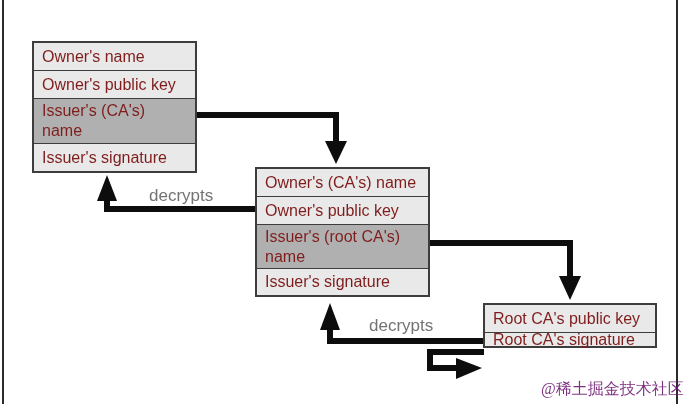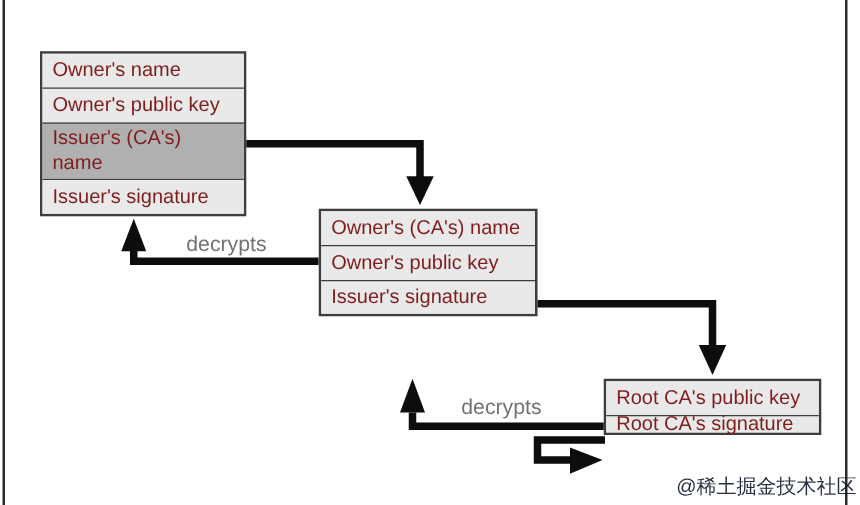--- a/index.html
+++ b/index.html
@@ -20,21 +20,21 @@
   .row.hl { background:#b0b0b0; }
   .row .lbl { line-height:20px; }
   .row.wrap1 .lbl { max-width:122px; }
   .row.wrap2 .lbl { max-width:152px; }
 
   .arrow-layer { position:absolute; left:0; top:0; width:688px; height:404px; pointer-events:none; }
   .arrow-layer path     { fill:none; stroke:#0d0d0d; stroke-width:6; }
   .arrow-layer polygon  { fill:#0d0d0d; stroke:none; }
 
   .flow-label { position:absolute; font-size:17px; color:#737373; white-space:nowrap; }
-  .watermark  { position:absolute; left:541px; top:379px; font-size:16px; color:#0f172a; opacity:.9; white-space:nowrap; z-index:5; }
+  .watermark  { position:absolute; left:541px; top:379px; font-size:16px; color:#701a75; opacity:.9; white-space:nowrap; z-index:5;font-family:Liberation Serif, serif; }
 </style>
 </head>
 <body>
 
 <div class="canvas">
 
   <div class="page-rule left"></div>
   <div class="page-rule right"></div>
 
   <svg class="arrow-layer" viewBox="0 0 688 404">
@@ -75,20 +75,23 @@
     </div>
   </div>
 
   <div class="cert" style="left:255px; top:167px; width:171px;">
     <div class="row" style="height:27px;">
       <span class="lbl">Owner's (CA's) name</span>
     </div>
     <div class="row" style="height:28px;">
       <span class="lbl">Owner's public key</span>
     </div>
+    <div class="row hl wrap2" style="height:44px;">
+      <span class="lbl">Issuer's (root CA's) name</span>
+    </div>
     <div class="row" style="height:27px;">
       <span class="lbl">Issuer's signature</span>
     </div>
   </div>
 
   <div class="cert" style="left:483px; top:303px; width:170px;">
     <div class="row" style="height:27px;">
       <span class="lbl">Root CA's public key</span>
     </div>
     <div class="row" style="height:14px;">

